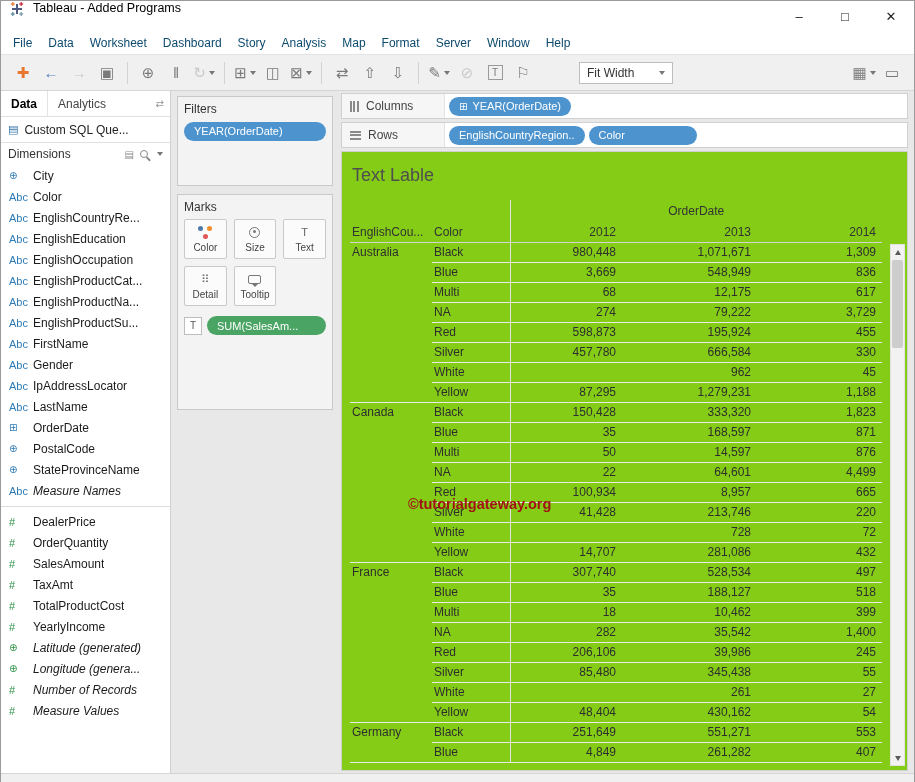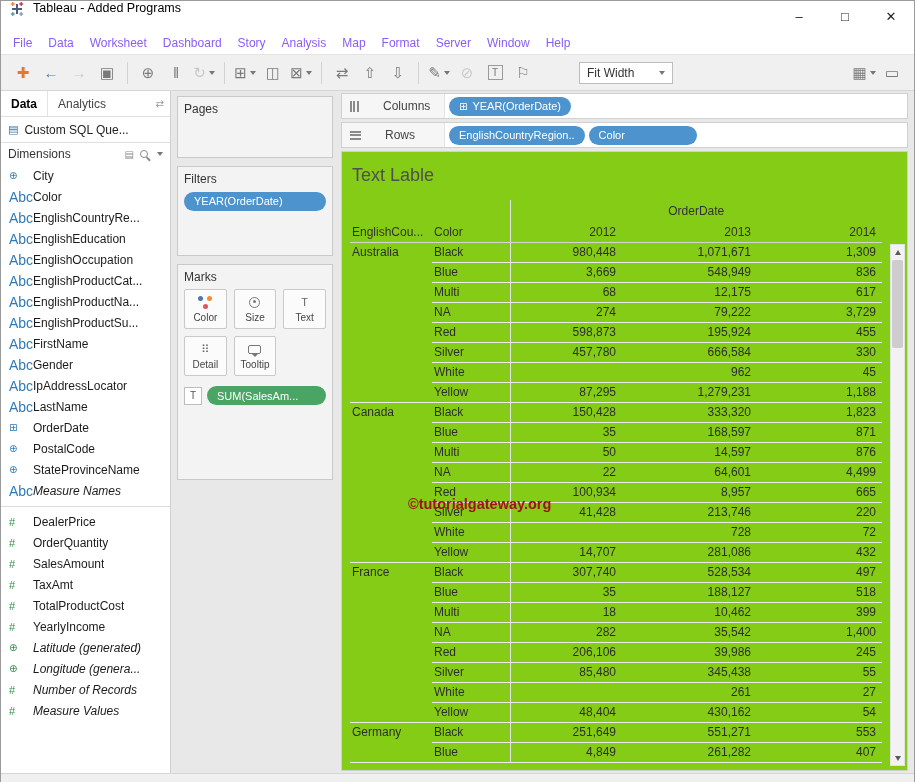--- a/index.html
+++ b/index.html
@@ -8,21 +8,21 @@
 
   
   .titlebar { height:30px; display:flex; align-items:flex-start; padding-left:8px; background:#fff; flex:none; }
   .app-logo { width:16px; height:16px; margin-right:8px; flex:none; }
   .title-text { font-size:12.5px; color:#000; }
   .win-controls { margin-left:auto; display:flex; height:100%; }
   .win-btn { width:46px; height:100%; display:flex; align-items:center; justify-content:center; font-size:13px; color:#222; }
 
   
   .menubar { height:23px; display:flex; align-items:center; padding-left:4px; background:#fff; flex:none; }
-  .menu-item { padding:3px 8px; font-size:12px; color:#8b5cf6; }
+  .menu-item { padding:3px 8px; font-size:12px; color:#0c4a6e; }
 
   
   .toolbar { height:37px; background:#f0f0f0; border-top:1px solid #e4e4e4; border-bottom:1px solid #d5d5d5; display:flex; align-items:center; padding:0 8px; flex:none; }
   .tb-group { display:flex; align-items:center; }
   .tb-btn { height:26px; min-width:26px; display:flex; align-items:center; justify-content:center; margin:0 1px; border-radius:2px; }
   .tb-btn.boxed .tb-glyph { border:1px solid #9a9a9a; width:15px; height:15px; display:flex; align-items:center; justify-content:center; font-size:10px; }
   .tb-glyph { font-size:15px; line-height:1; }
   .tb-sep { width:1px; height:22px; background:#d2d2d2; margin:0 6px; }
   .chev-down { width:0; height:0; border-left:3px solid transparent; border-right:3px solid transparent; border-top:4px solid #777; display:inline-block; margin-left:3px; }
   .fit-dropdown { width:94px; height:22px; background:#fff; border:1px solid #bdbdbd; display:flex; align-items:center; padding:0 7px; font-size:12px; color:#333; margin-left:42px; }
@@ -40,21 +40,21 @@
   .pane-tab:not(.active){ border-left:1px solid #e4e4e4; }
   .pane-dock { margin-left:auto; display:flex; align-items:center; padding-right:6px; color:#999; font-size:10px; }
   .datasource-row { height:26px; display:flex; align-items:center; padding:0 7px; border-bottom:1px solid #e0e0e0; color:#222; }
   .ds-icon { color:#3b78ab; margin-right:6px; font-size:11px; }
   .section-header { height:22px; display:flex; align-items:center; padding:0 7px; color:#333; }
   .hdr-icons { margin-left:auto; display:flex; align-items:center; gap:6px; color:#8a8a8a; font-size:10px; }
   .icon-search { position:relative; width:8px; height:8px; border:1.5px solid #8a8a8a; border-radius:50%; display:inline-block; }
   .icon-search::after { content:""; position:absolute; right:-4px; bottom:-2px; width:5px; height:1.5px; background:#8a8a8a; transform:rotate(45deg); }
   .field-row { height:21px; display:flex; align-items:center; padding:0 4px 0 8px; }
   .field-icon { width:24px; flex:none; font-size:10px; color:#2f7bb5; }
-  .field-icon.icon-abc { font-size:14px; }
+  .field-icon.icon-abc { font-size:11px; }
   .field-icon.icon-hash { font-size:11px; }
   .field-icon.measure { color:#2e9247; }
   .field-label { white-space:nowrap; overflow:hidden; color:#1b1b1b; }
   .field-row.italic .field-label { font-style:italic; }
   .pane-splitter { height:5px; border-top:1px solid #dcdcdc; margin-top:5px; }
 
   
   .cards-pane { width:168px; background:#e8e8e8; padding:5px 6px; display:flex; flex-direction:column; gap:8px; flex:none; }
   .card { background:#f3f3f3; border:1px solid #c9c9c9; padding:5px 6px; }
   .card-title { font-size:12px; color:#333; margin-bottom:5px; }
@@ -81,21 +81,21 @@
   .size-outer { width:11px; height:11px; border:1.5px solid #777; border-radius:50%; position:relative; display:block; }
   .size-outer::after { content:""; position:absolute; left:2.5px; top:2.5px; width:3px; height:3px; border-radius:50%; background:#777; }
   .bubble { width:13px; height:9px; border:1px solid #777; border-radius:2px; position:relative; display:block; }
   .bubble::after { content:""; position:absolute; left:3px; bottom:-4px; border-left:3px solid transparent; border-right:3px solid transparent; border-top:3px solid #777; }
   .marks-pill-row { display:flex; align-items:center; gap:5px; }
   .mark-box { width:18px; height:18px; flex:none; border:1px solid #bdbdbd; background:#fff; font-size:10px; color:#555; display:flex; align-items:center; justify-content:center; }
 
   
   .main-pane { flex:1; display:flex; flex-direction:column; padding:2px 6px 0 2px; background:#e8e8e8; overflow:hidden; }
   .shelf { height:26px; display:flex; margin-bottom:3px; background:#fff; border:1px solid #d0d0d0; flex:none; }
-  .shelf-label { width:103px; flex:none; display:flex; align-items:center; gap:24px; padding:0 8px; background:#f6f6f6; border-right:1px solid #e3e3e3; color:#444; font-size:12px; }
+  .shelf-label { width:103px; flex:none; display:flex; align-items:center; gap:7px; padding:0 8px; background:#f6f6f6; border-right:1px solid #e3e3e3; color:#444; font-size:12px; }
   .icon-columns { display:inline-block; width:9px; height:11px; border-left:2px solid #8a8a8a; border-right:2px solid #8a8a8a; position:relative; }
   .icon-columns::after { content:""; position:absolute; left:50%; margin-left:-1.5px; top:0; width:2px; height:11px; background:#8a8a8a; }
   .icon-rows { display:inline-block; width:11px; height:9px; border-top:2px solid #8a8a8a; border-bottom:2px solid #8a8a8a; position:relative; }
   .icon-rows::after { content:""; position:absolute; top:50%; margin-top:-1.5px; left:0; width:11px; height:2px; background:#8a8a8a; }
   .shelf-pills { flex:1; display:flex; align-items:center; gap:4px; padding:0 4px; }
   .sheet { flex:1; background:#84cc16; border:1px solid #d0d0d0; position:relative; margin-bottom:2px; overflow:hidden; }
   .sheet-title { font-size:18px; color:#4f4f4f; padding:13px 0 0 10px; }
   .crosstab { position:absolute; left:8px; top:48px; border-collapse:collapse; table-layout:fixed; }
   .crosstab th { font-weight:normal; font-size:12px; color:#333; height:22px; }
   .group-hdr { text-align:center; border-left:1px solid #e0e0e0; }
@@ -363,23 +363,20 @@
             <span class="field-label">Number of Records</span>
           </div>
           <div class="field-row italic">
             <span class="field-icon icon-hash measure">#</span>
             <span class="field-label">Measure Values</span>
           </div>
         </div>
     </div>
 
     <div class="cards-pane">
-      <div class="card pages-card">
-        <div class="card-title">Pages</div>
-      </div>
       <div class="card filters-card">
         <div class="card-title">Filters</div>
         <div><div class="pill blue full">
               <span class="pill-text">YEAR(OrderDate)</span>
             </div></div>
       </div>
       <div class="card marks-card">
         <div class="card-title">Marks</div>
         <div class="marks-buttons">
             <div class="mk-btn">

